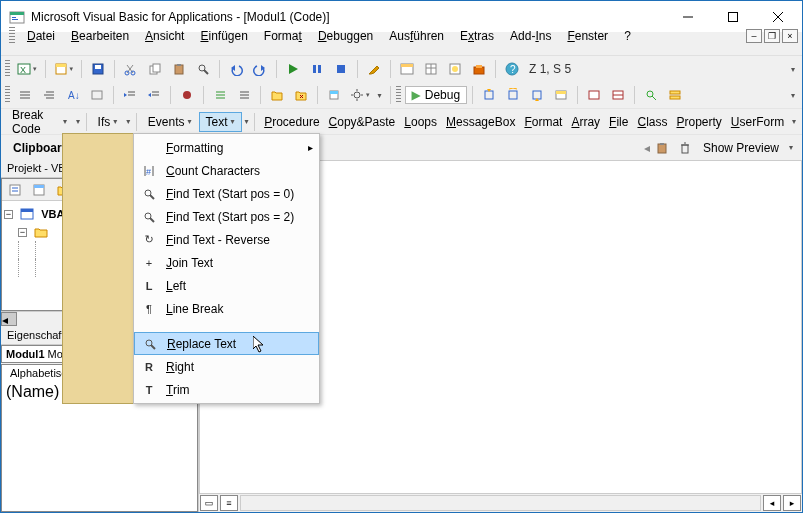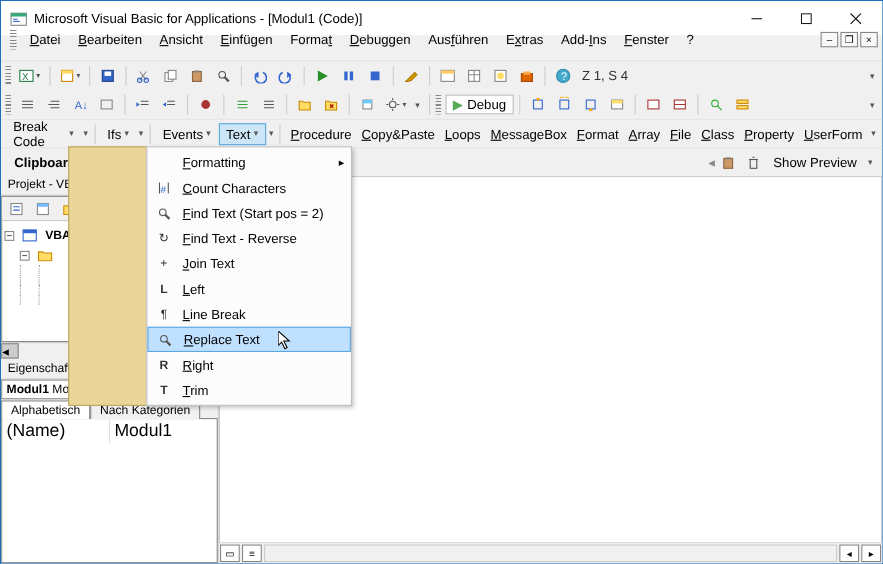--- a/index.html
+++ b/index.html
@@ -80,21 +80,21 @@
     width:72px; background:#ebd69a; border:1px solid #b8a45a; padding:2px 0;
   }
   .dropdown-submenu {
     margin-left:-1px; width:187px; background:#fcfcfc; border:1px solid #bfbfbf; box-shadow:2px 2px 4px rgba(0,0,0,0.25);
     padding:2px 0;
   }
   .mi { height:23px; display:flex; align-items:center; padding:0 6px; gap:8px; font-size:12px; color:#000;}
   .mi .ico { width:18px; display:flex; justify-content:center; font-size:11px; color:#333;}
   .mi .txt u { text-decoration: underline;}
   .mi.arrow::after { content:"▸"; margin-left:auto; font-size:10px;}
-  .mi.hl { background:#bfe0ff; border:1px solid #5ca8e0; height:23px;}
+  .mi.hl { background:#bfe0ff; border:1px solid #5ca8e0; height:23px;margin-top:12px;}
   .dropdown-main .mi { justify-content:center; padding:0;}
 
   svg { display:block;}
 </style>
 </head>
 <body>
 
 <div class="window">
 
   <div class="titlebar">
@@ -258,21 +258,21 @@
           <rect x="4" y="3" width="6" height="3" fill="#fa4"></rect>
         </svg>
       </div>
     <div class="sep"></div>
     <div class="tbtn">
         <svg width="14" height="14">
           <circle cx="7" cy="7" r="6" fill="#4ac" stroke="#38a"></circle>
           <text x="5" y="11" font-size="10" fill="#fff">?</text>
         </svg>
       </div>
-    <div class="tool-label">Z 1, S 4</div>
+    <div class="tool-label">Z 1, S 5</div>
     <div class="toolbar-right-pad"></div>
     <div class="smalldd"></div>
   </div>
 
   <div class="toolbar">
     <div class="grip"></div>
     <div class="tbtn">
         <svg width="14" height="14">
           <line x1="2" y1="4" x2="12" y2="4" stroke="#555"></line>
           <line x1="2" y1="7" x2="12" y2="7" stroke="#555"></line>
@@ -584,20 +584,29 @@
           </span>
           <span class="txt"><u>C</u>ount Characters</span>
         </div>
         <div class="mi">
           <span class="ico">
             <svg width="14" height="14">
               <circle cx="6" cy="6" r="3" fill="none" stroke="#555"></circle>
               <line x1="8" y1="8" x2="12" y2="12" stroke="#555" stroke-width="2"></line>
             </svg>
           </span>
+          <span class="txt"><u>F</u>ind Text (Start pos = 0)</span>
+        </div>
+        <div class="mi">
+          <span class="ico">
+            <svg width="14" height="14">
+              <circle cx="6" cy="6" r="3" fill="none" stroke="#555"></circle>
+              <line x1="8" y1="8" x2="12" y2="12" stroke="#555" stroke-width="2"></line>
+            </svg>
+          </span>
           <span class="txt"><u>F</u>ind Text (Start pos = 2)</span>
         </div>
         <div class="mi">
           <span class="ico">↻</span>
           <span class="txt"><u>F</u>ind Text - Reverse</span>
         </div>
         <div class="mi">
           <span class="ico">+</span>
           <span class="txt"><u>J</u>oin Text</span>
         </div>

